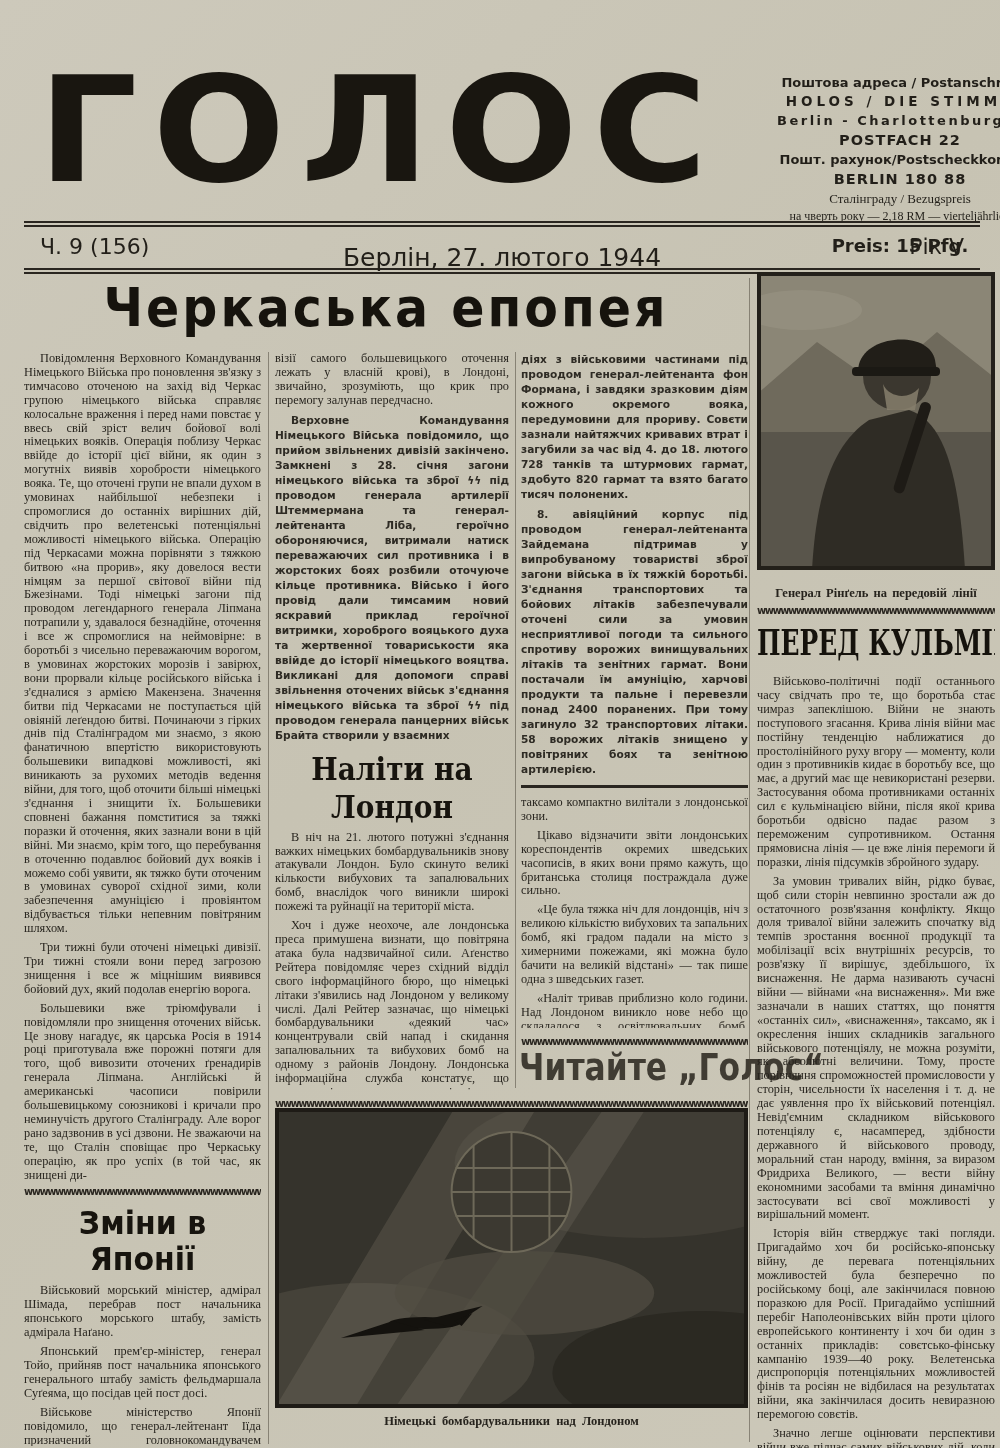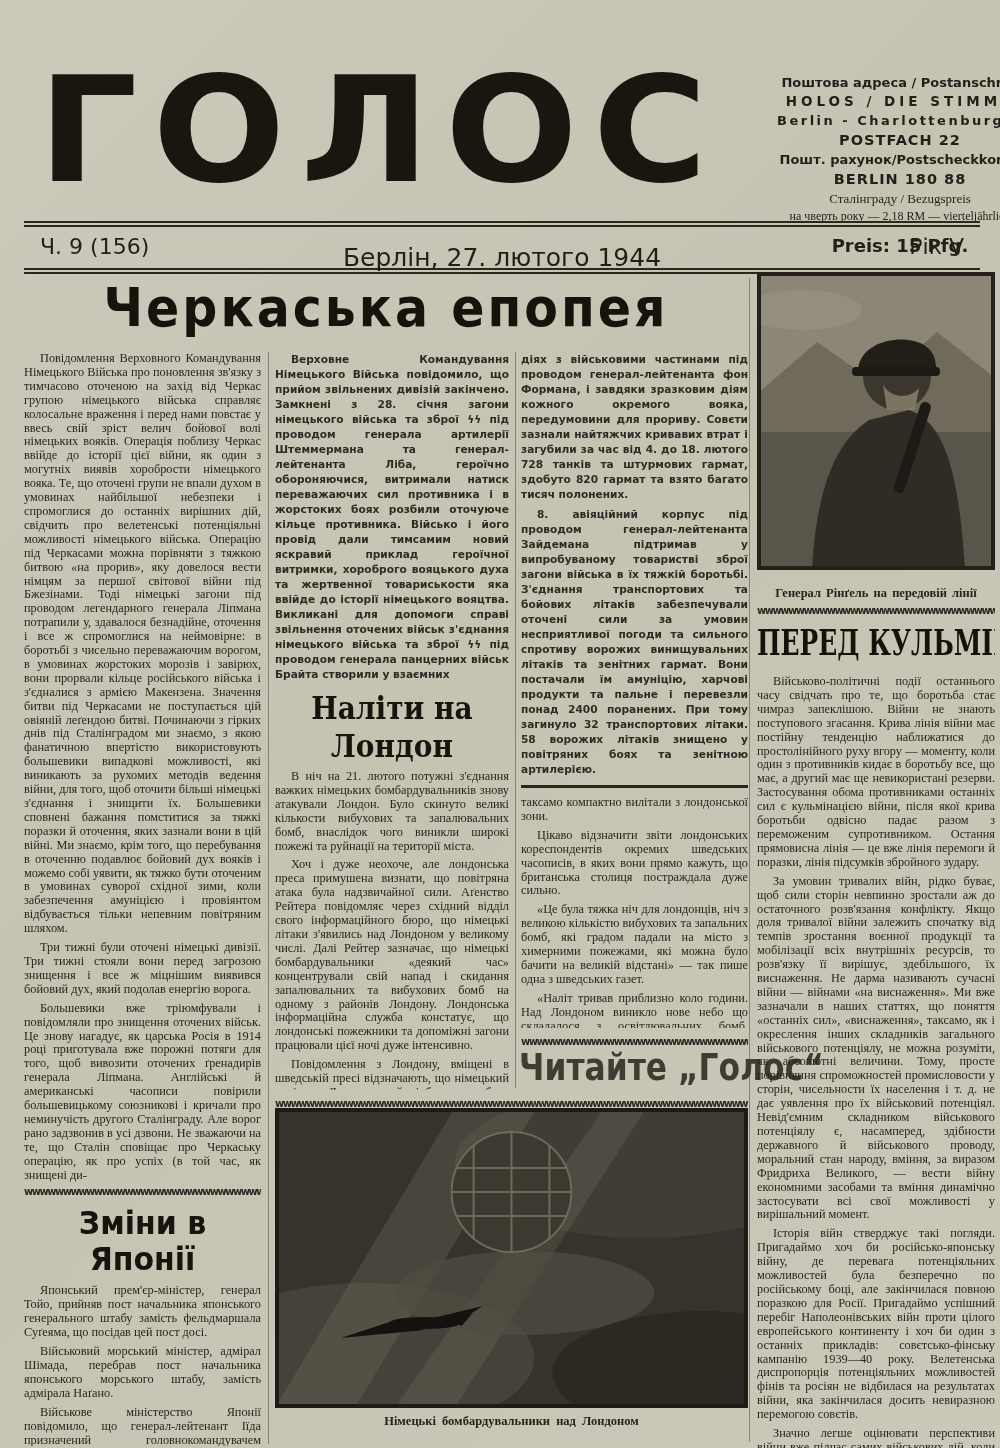--- a/index.html
+++ b/index.html
@@ -90,27 +90,28 @@
 
   <main class="main">
     <h1 class="headline">Черкаська епопея</h1>
 
     <div class="col col1">
       <p>Повідомлення Верховного Командування Німецького Війська про поновлення зв'язку з тимчасово оточеною на захід від Черкас групою німецького війська справляє колосальне враження і перед нами повстає у ввесь свій зріст велич бойової волі німецьких вояків. Операція поблизу Черкас ввійде до історії цієї війни, як один з могутніх виявів хоробрости німецького вояка. Те, що оточені групи не впали духом в умовинах найбільшої небезпеки і спромоглися до останніх вирішних дій, свідчить про велетенські потенціяльні можливості німецького війська. Операцію під Черкасами можна порівняти з тяжкою битвою «на прорив», яку довелося вести німцям за першої світової війни під Бжезінами. Тоді німецькі загони під проводом легендарного генерала Ліпмана потрапили у, здавалося безнадійне, оточення і все ж спромоглися на неймовірне: в боротьбі з чисельно переважаючим ворогом, в умовинах жорстоких морозів і завірюх, вони прорвали кільце російського війська і з'єдналися з армією Макензена. Значення битви під Черкасами не поступається цій овіяній леґендою битві. Починаючи з гірких днів під Сталінградом ми знаємо, з якою фанатичною впертістю використовують большевики випадкові можливості, які виникають за рухомих методів ведення війни, для того, щоб оточити більші німецькі з'єднання і знищити їх. Большевики сповнені бажання помститися за тяжкі поразки й оточення, яких зазнали вони в цій війні. Ми знаємо, крім того, що перебування в оточенню подавлює бойовий дух вояків і можемо собі уявити, як тяжко бути оточеним в умовинах суворої східної зими, коли забезпечення амуніцією і провіянтом відбувається тільки непевним повітряним шляхом.</p>
       <p>Три тижні були оточені німецькі дивізії. Три тижні стояли вони перед загрозою знищення і все ж міцнішим виявився бойовий дух, який подолав енергію ворога.</p>
       <p>Большевики вже тріюмфували і повідомляли про знищення оточених військ. Це знову нагадує, як царська Росія в 1914 році приготувала вже порожні потяги для того, щоб вивозити оточених ґренадирів генерала Ліпмана. Англійські й американські часописи повірили большевицькому союзникові і кричали про неминучість другого Сталінграду. Але ворог рано задзвонив в усі дзвони. Не зважаючи на те, що Сталін сповіщає про Черкаську операцію, як про успіх (в той час, як знищені ди-</p>
       <div class="wavy"></div>
       <h2 class="headJapan">Зміни в Японії</h2>
+      <p>Військовий морський міністер, адмірал Шімада, перебрав пост начальника японського морського штабу, замість адмірала Наґано.</p>
       <p>Японський прем'єр-міністер, генерал Тойо, прийняв пост начальника японського генерального штабу замість фельдмаршала Суґеяма, що посідав цей пост досі.</p>
-      <p>Військовий морський міністер, адмірал Шімада, перебрав пост начальника японського морського штабу, замість адмірала Наґано.</p>
       <p>Військове міністерство Японії повідомило, що генерал-лейтенант Іїда призначений головнокомандувачем центральної японської армії в метрополії, замість генерала Ухіроку. Генерал Ухіроку в майбутньому перейме пост віценачальника японського генерального штабу, а крім того ввійде до числа членів найвищої військової ради.</p>
 
     </div>
 
     <div class="col col2">
+      <p class="noindent">візії самого большевицького оточення лежать у власній крові), в Лондоні, звичайно, зрозуміють, що крик про перемогу залунав передчасно.</p>
       <p class="sans">Верховне Командування Німецького Війська повідомило, що прийом звільнених дивізій закінчено. Замкнені з 28. січня загони німецького війська та зброї ϟϟ під проводом генерала артилерії Штеммермана та генерал-лейтенанта Ліба, героїчно обороняючися, витримали натиск переважаючих сил противника і в жорстоких боях розбили оточуюче кільце противника. Військо і його провід дали тимсамим новий яскравий приклад героїчної витримки, хороброго вояцького духа та жертвенної товариськости яка ввійде до історії німецького вояцтва. Викликані для допомоги справі звільнення оточених військ з'єднання німецького війська та зброї ϟϟ під проводом генерала панцерних військ Брайта створили у взаємних</p>
       <h2 class="headLondon">Наліти на Лондон</h2>
       <p>В ніч на 21. лютого потужні з'єднання важких німецьких бомбардувальників знову атакували Лондон. Було скинуто великі кількости вибухових та запалювальних бомб, внаслідок чого виникли широкі пожежі та руйнації на території міста.</p>
       <p>Хоч і дуже неохоче, але лондонська преса примушена визнати, що повітряна атака була надзвичайної сили. Аґенство Рейтера повідомляє через східний відділ свого інформаційного бюро, що німецькі літаки з'явились над Лондоном у великому числі. Далі Рейтер зазначає, що німецькі бомбардувальники «деякий час» концентрували свій напад і скидання запалювальних та вибухових бомб на одному з районів Лондону. Лондонська інформаційна служба констатує, що лондонські пожежники та допоміжні загони працювали цієї ночі дуже інтенсивно.</p>
       <p>Повідомлення з Лондону, вміщені в шведській пресі відзначають, що німецький наліт на Лондон, який відбувся в суботу ранком, був, без сумніву, найбільший з травня 1941 року.</p>
 
     </div>
 
     <div class="col col3">
       <p class="sans noindent">діях з військовими частинами під проводом генерал-лейтенанта фон Формана, і завдяки зразковим діям кожного окремого вояка, передумовини для прориву. Совєти зазнали найтяжчих кривавих втрат і загубили за час від 4. до 18. лютого 728 танків та штурмових гармат, здобуто 820 гармат та взято багато тисяч полонених.</p>

